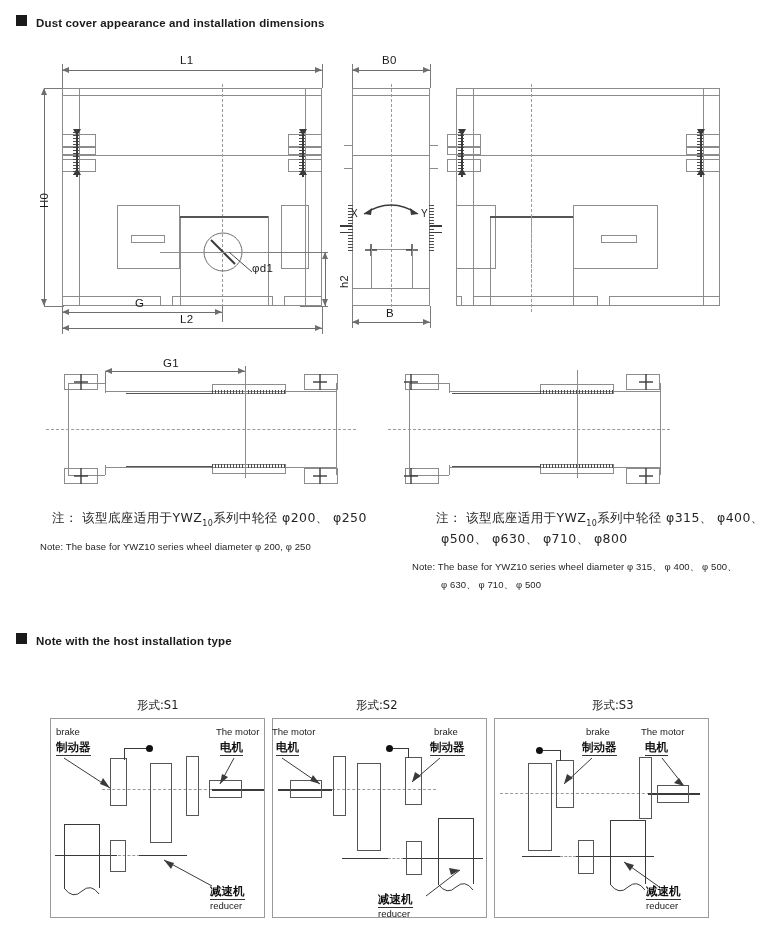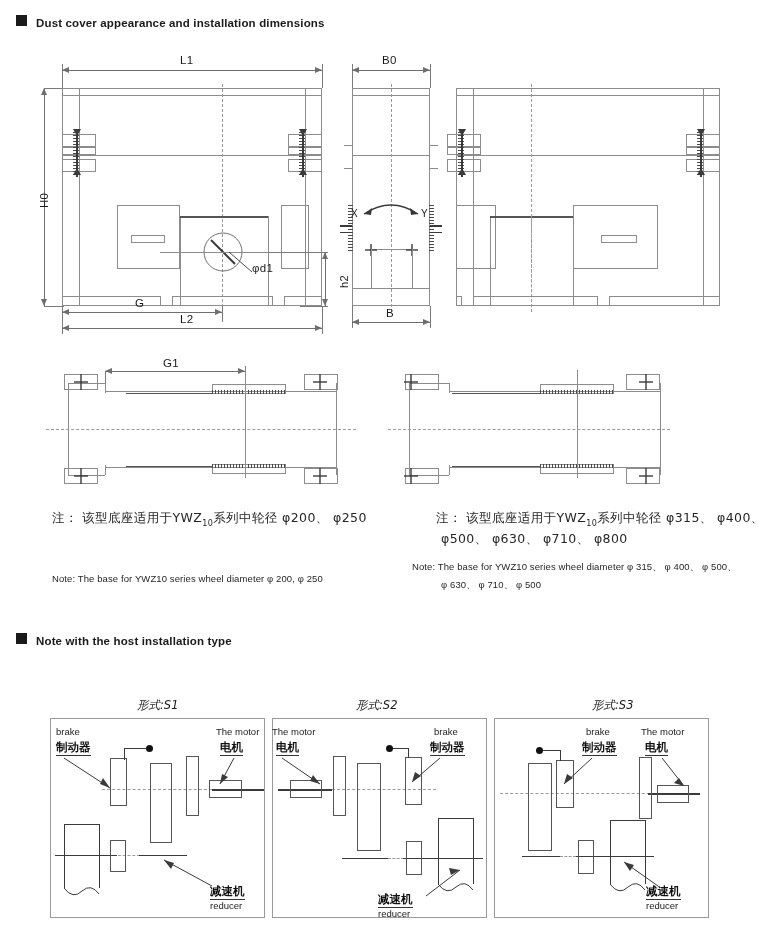--- a/index.html
+++ b/index.html
@@ -86,21 +86,20 @@
   .note-en{
     position:absolute;font-size:9.5px;color:#262626;white-space:nowrap;
     font-family:"Liberation Sans",sans-serif;letter-spacing:.1px;
   }
   .sub{font-size:8px;vertical-align:sub;}
 
   
   .type-label{
     position:absolute;font-size:11.5px;color:#1a1a1a;white-space:nowrap;
     font-family:"DejaVu Sans","Liberation Sans",sans-serif;
-    font-style:italic;
   }
   .panel{position:absolute;border:1px solid #9a9a9a;box-sizing:border-box;background:#fff;}
   .cap-cn{
     position:absolute;font-size:11.5px;font-weight:bold;color:#111;
     white-space:nowrap;font-family:"DejaVu Sans","Liberation Sans",sans-serif;
   }
   .cap-en{
     position:absolute;font-size:9.5px;color:#1a1a1a;white-space:nowrap;
     font-family:"Liberation Sans",sans-serif;
   }
@@ -385,21 +384,21 @@
   <div class="ln ln-thick ln-h" style="left:452px;top:466px;width:88px;height:1px;"></div>
 
   <div class="ln ln-v" style="left:577px;top:370px;height:108px;"></div>
   <div class="cl-h" style="left:388px;top:429px;width:282px;"></div>
 </div>
 
 <div>
   <div class="note-cn" style="left:52px;top:510px;">
     <span>注： 该型底座适用于YWZ</span><span class="sub">10</span><span>系列中轮径 φ200、 φ250</span>
   </div>
-  <div class="note-en" style="left:52px;top:541px;margin-top:32px;">Note: The base for YWZ10 series wheel diameter φ 200, φ 250</div>
+  <div class="note-en" style="left:40px;top:541px;">Note: The base for YWZ10 series wheel diameter φ 200, φ 250</div>
 </div>
 
 <div>
   <div class="note-cn" style="left:436px;top:510px;">
     <span>注： 该型底座适用于YWZ</span><span class="sub">10</span><span>系列中轮径 φ315、 φ400、</span>
   </div>
   <div class="note-cn" style="left:441px;top:531px;">φ500、 φ630、 φ710、 φ800</div>
   <div class="note-en" style="left:412px;top:561px;">Note: The base for YWZ10 series wheel diameter φ 315、 φ 400、 φ 500、</div>
   <div class="note-en" style="left:441px;top:579px;">φ 630、 φ 710、 φ 500</div>
 </div>

